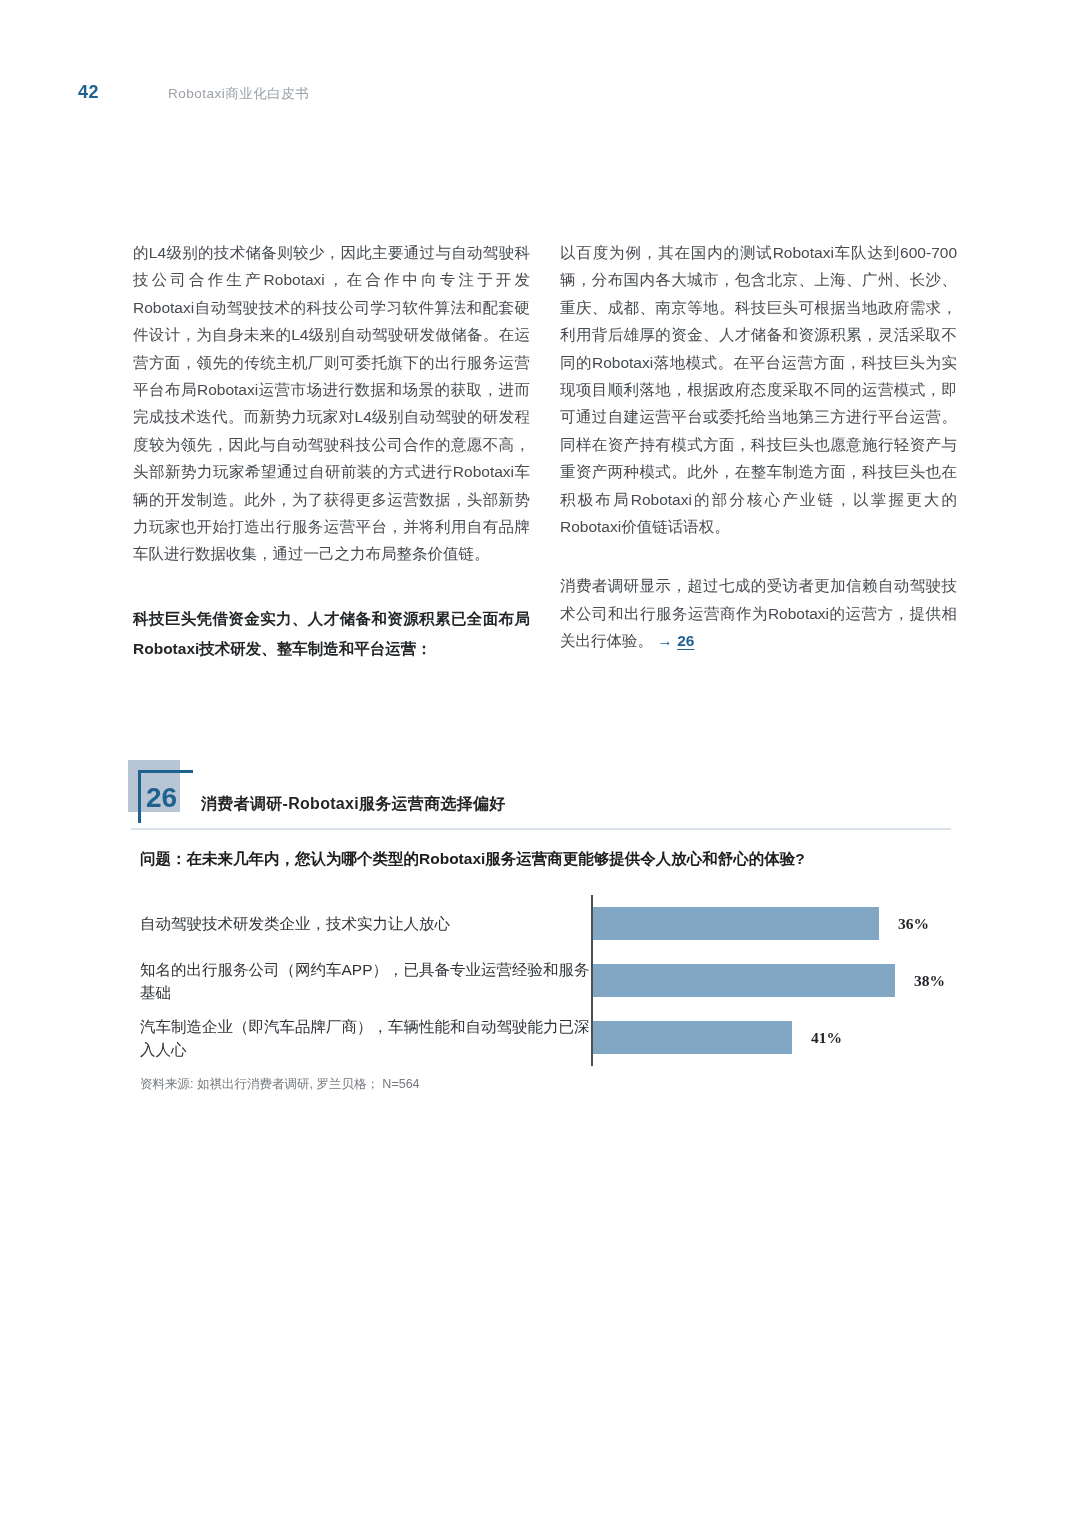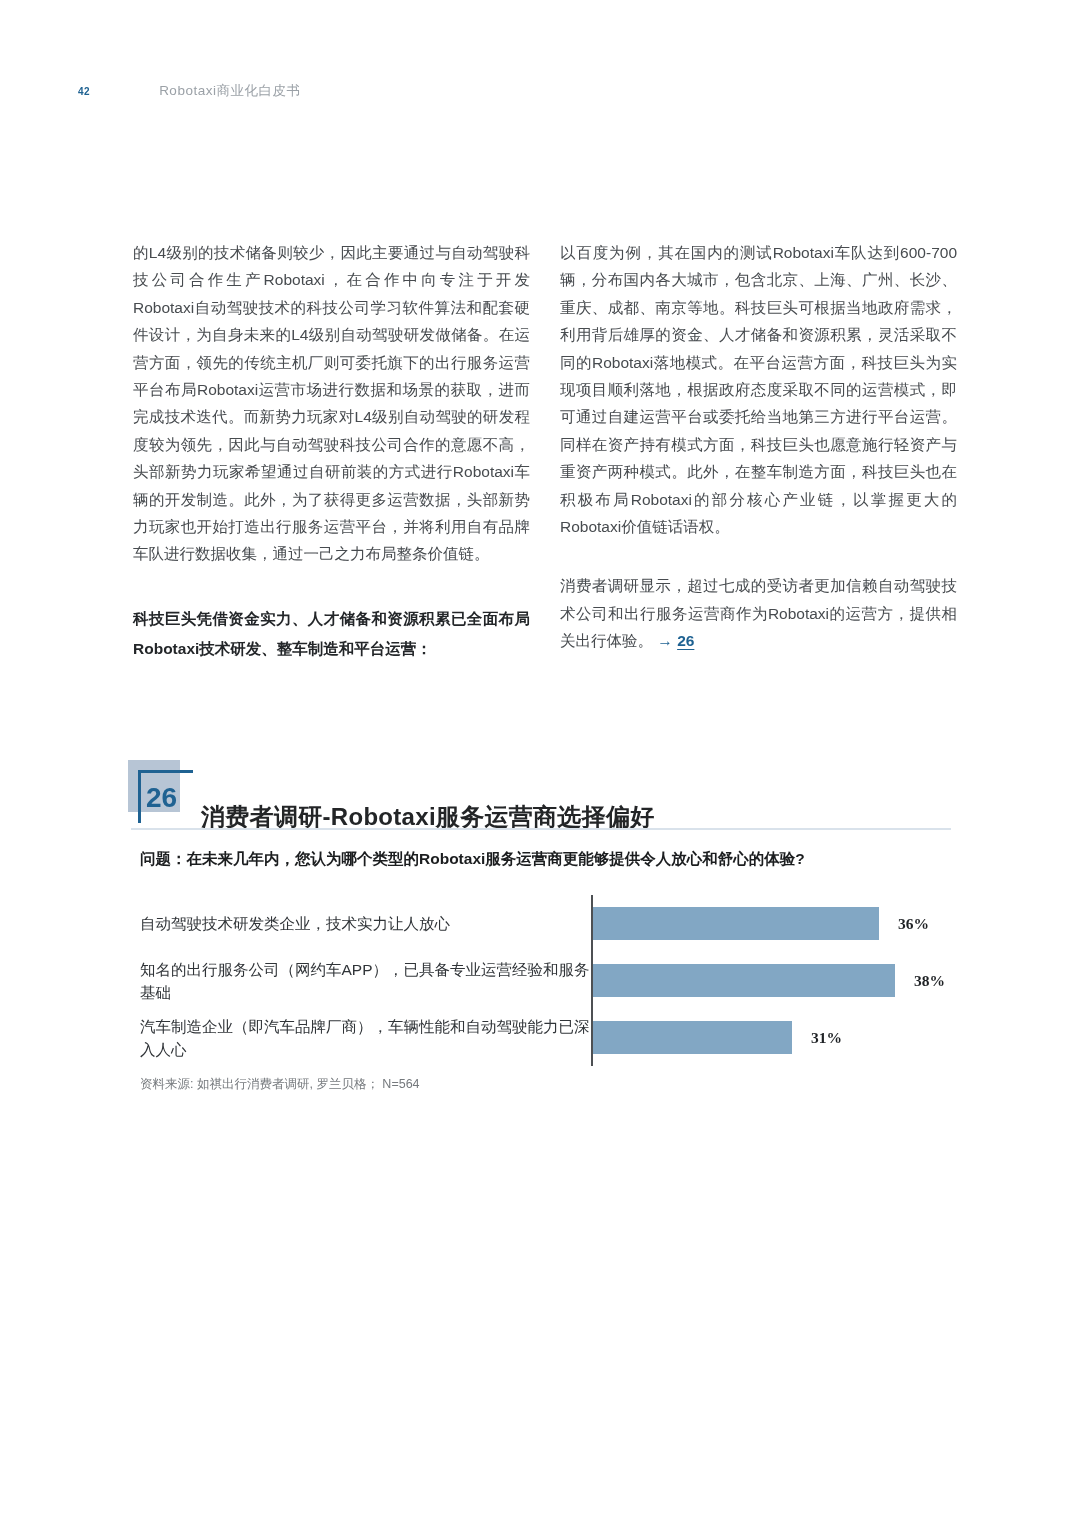--- a/index.html
+++ b/index.html
@@ -14,21 +14,21 @@
 
   
   .page-header {
     position: absolute;
     left: 78px; top: 82px;
     display: flex;
     align-items: baseline;
     gap: 37px;
   }
   .page-num {
-    font-size: 10px;
+    font-size: 18px;
     font-weight: bold;
     color: #1f6292;
     letter-spacing: 0.5px;
   }
   .page-header-title {
     font-size: 13.5px;
     color: #9ba1a7;
     letter-spacing: 0.5px;
     margin-left: 32px;
   }
@@ -93,21 +93,21 @@
   .fig-number {
     padding-left: 5px;
     font-size: 28px;
     font-weight: bold;
     color: #1f6292;
     line-height: 1;
   }
   .fig-title {
     position: absolute;
     left: 201px; top: 781px;
-    font-size: 24px;
+    font-size: 16px;
     font-weight: bold;
     color: #232527;
     letter-spacing: 0.3px;
   }
   .fig-divider {
     position: absolute;
     left: 131px; top: 828px;
     width: 820px; height: 2px;
     background: #d9e2eb;
   }
@@ -204,21 +204,21 @@
         <div class="bar-row">
           <div class="bar" style="width: 286px; background: rgb(130, 167, 196);"></div>
           <span class="pct">36%</span>
         </div>
         <div class="bar-row">
           <div class="bar" style="width: 302px; background: rgb(130, 167, 196);"></div>
           <span class="pct">38%</span>
         </div>
         <div class="bar-row">
           <div class="bar" style="width: 199px; background: rgb(130, 167, 196);"></div>
-          <span class="pct">31%</span>
+          <span class="pct">41%</span>
         </div>
       </div>
     </div>
 
     <div class="fig-source">资料来源: 如祺出行消费者调研, 罗兰贝格；  N=564</div>
   </section>
 
 </div>
 
 </body></html>

